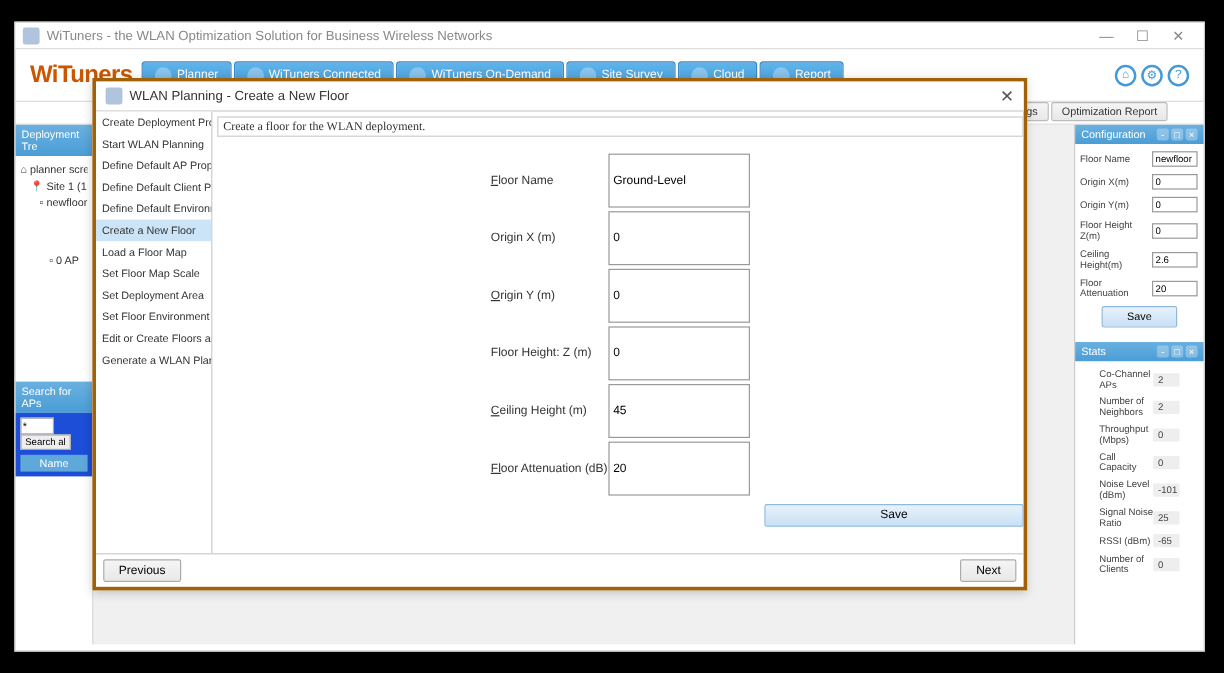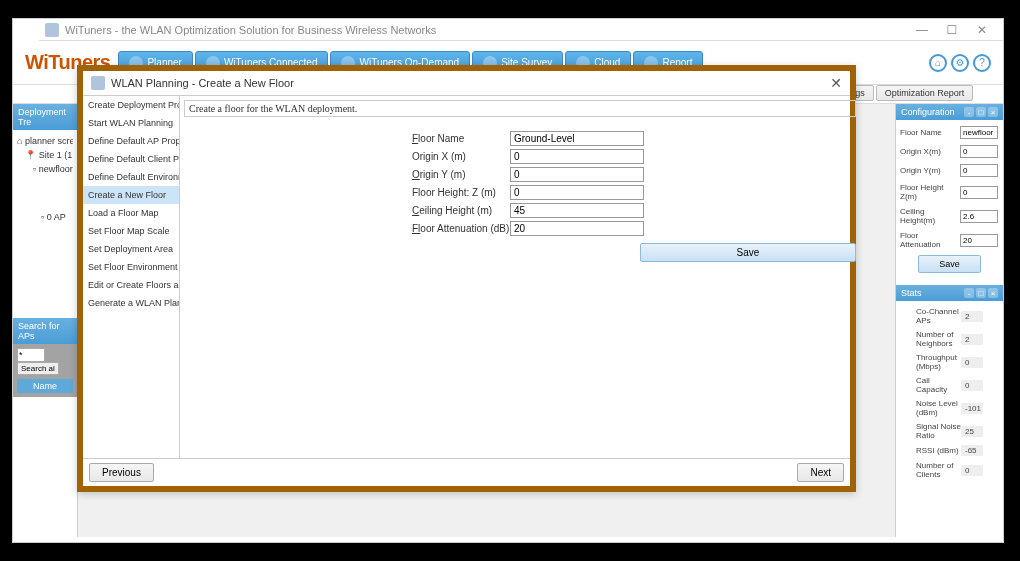--- a/index.html
+++ b/index.html
@@ -1,18 +1,18 @@
 <!DOCTYPE html>
 <html><head>
 <meta charset="utf-8">
 <style>
 * { box-sizing: border-box; margin: 0; padding: 0; font-family: Arial, sans-serif; }
 body { background: #000; width: 1020px; height: 561px; position: relative; overflow: hidden; font-size: 10px; }
 .window { position: absolute; left: 12px; top: 18px; width: 992px; height: 525px; background: #fff; border: 1px solid #ccc; }
-.titlebar { height: 22px; background: #fff; border-bottom: 1px solid #ddd; display: flex; align-items: center; padding: 0 6px; margin-left: 26px; }
+.titlebar { height: 22px; background: #fff; border-bottom: 1px solid #ddd; display: flex; align-items: center; padding: 0 6px; }
 .titlebar .icon { width: 14px; height: 14px; background: #b0c4de; border-radius: 2px; margin-right: 6px; }
 .titlebar .title { color: #888; font-size: 11px; flex: 1; }
 .titlebar .winbtns { display: flex; gap: 0; }
 .titlebar .winbtn { width: 30px; height: 20px; display: flex; align-items: center; justify-content: center; color: #888; font-size: 12px; cursor: pointer; }
 .topbar { height: 44px; display: flex; align-items: center; padding: 0 4px; border-bottom: 1px solid #ddd; }
 .logo { color: #cc5500; font-size: 20px; font-weight: bold; margin: 0 8px; letter-spacing: -0.5px; }
 .navtabs { display: flex; gap: 2px; }
 .navtab { background: linear-gradient(#5fb4ea, #4599d8); color: #fff; padding: 4px 10px; border-radius: 3px; font-size: 10px; display: flex; align-items: center; gap: 4px; cursor: pointer; border: 1px solid #3a89c8; }
 .navtab .navicon { width: 14px; height: 14px; background: rgba(255,255,255,0.3); border-radius: 50%; }
 .topright { margin-left: auto; display: flex; gap: 4px; margin-right: 8px; }
@@ -22,49 +22,49 @@
 .mainarea { position: relative; height: calc(100% - 90px); display: flex; }
 .leftcol { width: 65px; display: flex; flex-direction: column; border-right: 1px solid #ccc; }
 .panel-hdr { background: linear-gradient(#6ab0e0,#4a9dd6); color: #fff; font-size: 9px; padding: 3px 5px; display: flex; align-items: center; justify-content: space-between; }
 .panel-hdr .ctrls { display: flex; gap: 2px; }
 .panel-hdr .ctrl { width: 10px; height: 10px; background: rgba(255,255,255,0.3); border-radius: 2px; font-size: 8px; color: #fff; display: flex; align-items: center; justify-content: center; }
 .tree { padding: 4px; font-size: 9px; color: #333; line-height: 14px; }
 .tree .node { white-space: nowrap; overflow: hidden; }
 .tree .ind1 { padding-left: 8px; }
 .tree .ind2 { padding-left: 16px; }
 .tree .ind3 { padding-left: 24px; margin-top: 34px; }
-.search-body { padding: 4px; background: #a3a3a3; }
+.search-body { padding: 4px; background: #1d4ed8; }
 .search-body input { width: 28px; font-size: 9px; border: 1px solid #aaa; padding: 1px; }
 .search-body .sbtn { font-size: 8px; border: 1px solid #aaa; background: #eee; padding: 1px 3px; }
 .name-hdr { background: #5fa8da; color: #fff; font-size: 9px; text-align: center; padding: 2px; margin-top: 4px; }
 .rightcol { width: 108px; border-left: 1px solid #ccc; display: flex; flex-direction: column; }
 .config-body { padding: 6px 4px; font-size: 8px; color: #444; }
 .config-row { display: flex; align-items: center; margin-bottom: 6px; }
 .config-row label { width: 60px; }
 .config-row input { width: 38px; border: 1px solid #999; font-size: 8px; padding: 1px 2px; background:#fff; }
 .save-btn { display: block; margin: 6px auto; padding: 3px 20px; background: linear-gradient(#e8f2fb,#c8e0f5); border: 1px solid #8fb8dc; border-radius: 2px; font-size: 9px; cursor: pointer; }
 .stats-body { padding: 6px 20px; font-size: 8px; color: #444; }
 .stats-row { display: flex; justify-content: space-between; margin-bottom: 5px; align-items: center;}
 .stats-row .val { background: #eee; padding: 1px 4px; min-width: 22px; text-align: left; border-radius:1px;}
 .centercol { flex: 1; background: #f0f0f0; }
 
-.modal { position: absolute; left: 77px; top: 65px; width: 779px; height: 427px; background: #fff; border: 6px solid #a16207; box-shadow: 0 2px 8px rgba(0,0,0,0.2); display: flex; flex-direction: column; }
+.modal { position: absolute; left: 77px; top: 65px; width: 779px; height: 427px; background: #fff; border: 3px solid #a16207; box-shadow: 0 2px 8px rgba(0,0,0,0.2); display: flex; flex-direction: column; }
 .modal-title { background: #fff; border-bottom: 1px solid #ccc; padding: 4px 8px; display: flex; align-items: center; font-size: 11px; color: #333; }
 .modal-title .micon { width: 14px; height: 14px; background:#b0c4de; border-radius:2px; margin-right:6px; }
 .modal-title .mclose { margin-left: auto; font-size: 14px; color: #555; cursor: pointer; }
 .modal-body { flex: 1; display: flex; }
 .steps { width: 97px; border-right: 1px solid #ccc; background: #fff; }
 .step { padding: 4px 5px; font-size: 9px; color: #333; cursor: pointer; white-space: nowrap; overflow: hidden; }
 .step.active { background: #cce4f7; }
 .content { flex: 1; padding: 4px; display: flex; flex-direction: column; }
 .instr { border: 1px solid #ccc; padding: 2px 4px; font-size: 10px; color: #333; font-family: 'Times New Roman', serif; margin-bottom: 6px; }
 .form-area { padding: 8px 0 0 228px; }
 .frow { display: flex; align-items: center; margin-bottom: 3px; }
 .frow label { width: 98px; font-size: 10px; color: #333; }
-.frow input { width: 134px; border: 1px solid #999; font-size: 10px; padding: 1px 3px; }
+.frow input { width: 118px; border: 1px solid #999; font-size: 10px; padding: 16px 3px; }
 .modal-save { margin: 4px 0 0 228px; width: 216px; padding: 3px 0; background: linear-gradient(#e8f2fb,#c8e0f5); border: 1px solid #8fb8dc; border-radius: 2px; font-size: 10px; cursor: pointer; }
 .modal-footer { border-top: 1px solid #ccc; padding: 4px 6px; display: flex; }
 .modal-footer .btn { padding: 3px 12px; background: linear-gradient(#f5f5f5,#e8e8e8); border: 1px solid #aaa; border-radius: 2px; font-size: 10px; cursor: pointer; }
 .modal-footer .next { margin-left: auto; }
 .underline-letter { text-decoration: underline; }
 </style>
 </head>
 <body>
 
 <div class="window">

